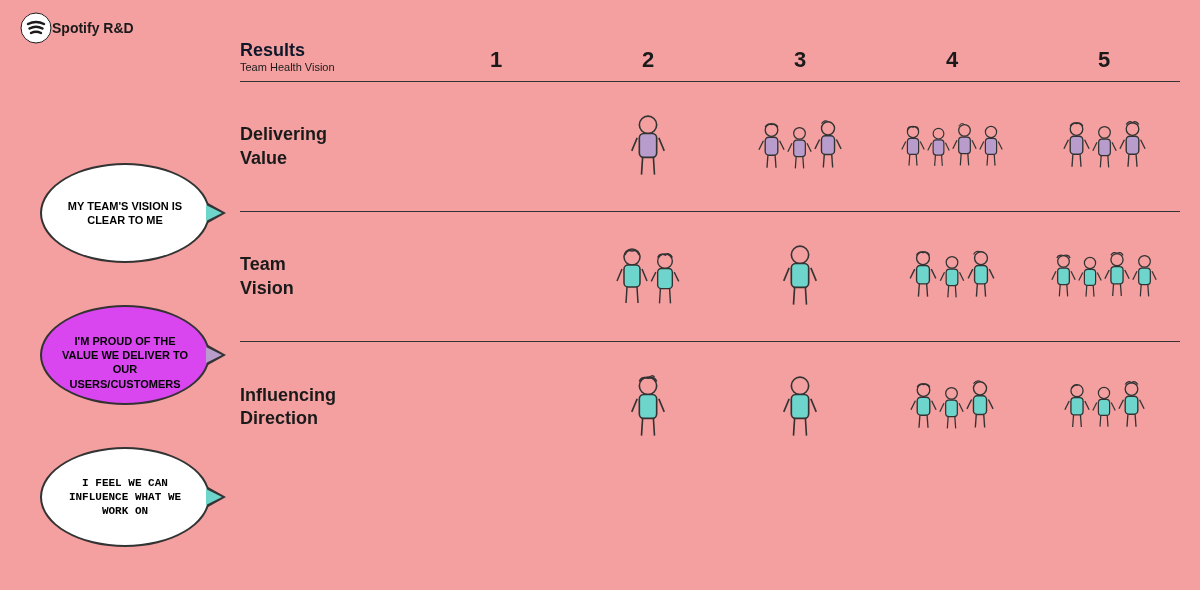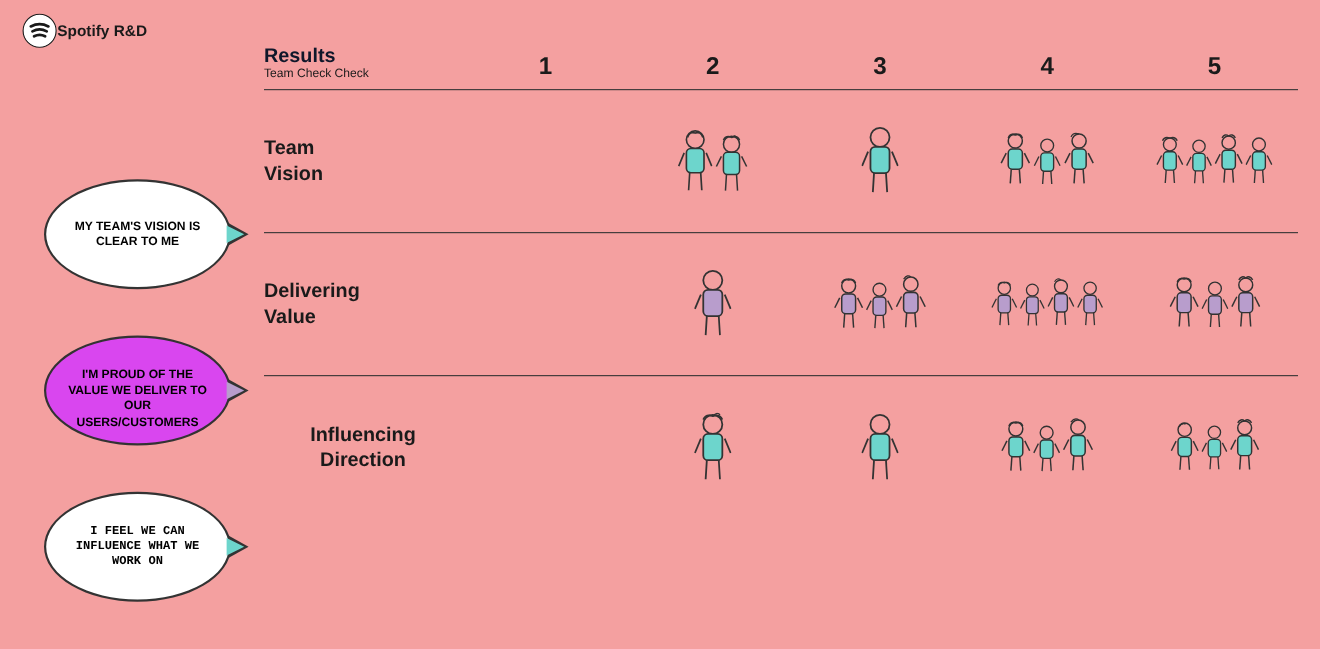--- a/index.html
+++ b/index.html
@@ -218,28 +218,148 @@
   <div class="bubble teal">
     <span>I FEEL WE CAN INFLUENCE WHAT WE WORK ON</span>
   </div>
 </div>
 
 <div class="table-area">
 
   <div class="col-headers">
     <div class="results-header">
       <div class="results-title">Results</div>
-      <div class="results-subtitle">Team Check Check</div>
+      <div class="results-subtitle">Team Health Vision</div>
     </div>
     <div class="num-cols">
       <div class="num-col">1</div>
       <div class="num-col">2</div>
       <div class="num-col">3</div>
       <div class="num-col">4</div>
       <div class="num-col">5</div>
+    </div>
+  </div>
+
+  <div class="data-row">
+    <div class="row-label">Delivering<br>Value</div>
+    <div class="row-cells">
+
+      <div class="row-cell"></div>
+
+      <div class="row-cell">
+        <svg viewBox="0 0 30 60" width="34" height="65">
+          <circle cx="15" cy="10" r="8" fill="none" stroke="#333" stroke-width="1.5"></circle>
+          <rect x="7" y="18" width="16" height="22" rx="4" fill="#b89dcc" stroke="#333" stroke-width="1.5"></rect>
+          <line x1="10" y1="40" x2="9" y2="56" stroke="#333" stroke-width="1.5"></line>
+          <line x1="20" y1="40" x2="21" y2="56" stroke="#333" stroke-width="1.5"></line>
+          <line x1="5" y1="22" x2="0" y2="34" stroke="#333" stroke-width="1.5"></line>
+          <line x1="25" y1="22" x2="30" y2="34" stroke="#333" stroke-width="1.5"></line>
+        </svg>
+      </div>
+
+      <div class="row-cell">
+        <div class="figures">
+          <svg viewBox="0 0 30 60" width="27" height="54">
+            <circle cx="15" cy="10" r="7" fill="none" stroke="#333" stroke-width="1.5"></circle>
+            <path d="M8 7 Q10 2 15 4 Q20 2 22 7" fill="none" stroke="#333" stroke-width="1.5"></path>
+            <rect x="8" y="18" width="14" height="20" rx="4" fill="#b89dcc" stroke="#333" stroke-width="1.5"></rect>
+            <line x1="11" y1="38" x2="10" y2="52" stroke="#333" stroke-width="1.5"></line>
+            <line x1="19" y1="38" x2="20" y2="52" stroke="#333" stroke-width="1.5"></line>
+            <line x1="6" y1="22" x2="1" y2="32" stroke="#333" stroke-width="1.5"></line>
+            <line x1="24" y1="22" x2="29" y2="32" stroke="#333" stroke-width="1.5"></line>
+          </svg>
+          <svg viewBox="0 0 30 60" width="25" height="50">
+            <circle cx="15" cy="10" r="7" fill="none" stroke="#333" stroke-width="1.5"></circle>
+            <rect x="8" y="18" width="14" height="20" rx="4" fill="#b89dcc" stroke="#333" stroke-width="1.5"></rect>
+            <line x1="11" y1="38" x2="10" y2="52" stroke="#333" stroke-width="1.5"></line>
+            <line x1="19" y1="38" x2="20" y2="52" stroke="#333" stroke-width="1.5"></line>
+            <line x1="6" y1="22" x2="1" y2="32" stroke="#333" stroke-width="1.5"></line>
+            <line x1="24" y1="22" x2="29" y2="32" stroke="#333" stroke-width="1.5"></line>
+          </svg>
+          <svg viewBox="0 0 30 60" width="28" height="56">
+            <circle cx="15" cy="10" r="7" fill="none" stroke="#333" stroke-width="1.5"></circle>
+            <path d="M8 5 Q12 0 15 3" fill="none" stroke="#333" stroke-width="1.2"></path>
+            <rect x="8" y="18" width="14" height="20" rx="4" fill="#b89dcc" stroke="#333" stroke-width="1.5"></rect>
+            <line x1="11" y1="38" x2="10" y2="52" stroke="#333" stroke-width="1.5"></line>
+            <line x1="19" y1="38" x2="20" y2="52" stroke="#333" stroke-width="1.5"></line>
+            <line x1="6" y1="22" x2="1" y2="32" stroke="#333" stroke-width="1.5"></line>
+            <line x1="24" y1="22" x2="29" y2="32" stroke="#333" stroke-width="1.5"></line>
+          </svg>
+        </div>
+      </div>
+
+      <div class="row-cell">
+        <div class="figures">
+          <svg viewBox="0 0 30 60" width="24" height="50">
+            <circle cx="15" cy="10" r="7" fill="none" stroke="#333" stroke-width="1.5"></circle>
+            <path d="M8 7 Q10 2 15 4 Q20 2 22 7" fill="none" stroke="#333" stroke-width="1.5"></path>
+            <rect x="8" y="18" width="14" height="20" rx="4" fill="#b89dcc" stroke="#333" stroke-width="1.5"></rect>
+            <line x1="11" y1="38" x2="10" y2="52" stroke="#333" stroke-width="1.5"></line>
+            <line x1="19" y1="38" x2="20" y2="52" stroke="#333" stroke-width="1.5"></line>
+            <line x1="6" y1="22" x2="1" y2="32" stroke="#333" stroke-width="1.5"></line>
+            <line x1="24" y1="22" x2="29" y2="32" stroke="#333" stroke-width="1.5"></line>
+          </svg>
+          <svg viewBox="0 0 30 60" width="23" height="48">
+            <circle cx="15" cy="10" r="7" fill="none" stroke="#333" stroke-width="1.5"></circle>
+            <rect x="8" y="18" width="14" height="20" rx="4" fill="#b89dcc" stroke="#333" stroke-width="1.5"></rect>
+            <line x1="11" y1="38" x2="10" y2="52" stroke="#333" stroke-width="1.5"></line>
+            <line x1="19" y1="38" x2="20" y2="52" stroke="#333" stroke-width="1.5"></line>
+            <line x1="6" y1="22" x2="1" y2="32" stroke="#333" stroke-width="1.5"></line>
+            <line x1="24" y1="22" x2="29" y2="32" stroke="#333" stroke-width="1.5"></line>
+          </svg>
+          <svg viewBox="0 0 30 60" width="25" height="52">
+            <circle cx="15" cy="10" r="7" fill="none" stroke="#333" stroke-width="1.5"></circle>
+            <path d="M8 5 Q11 0 15 3" fill="none" stroke="#333" stroke-width="1.2"></path>
+            <rect x="8" y="18" width="14" height="20" rx="4" fill="#b89dcc" stroke="#333" stroke-width="1.5"></rect>
+            <line x1="11" y1="38" x2="10" y2="52" stroke="#333" stroke-width="1.5"></line>
+            <line x1="19" y1="38" x2="20" y2="52" stroke="#333" stroke-width="1.5"></line>
+            <line x1="6" y1="22" x2="1" y2="32" stroke="#333" stroke-width="1.5"></line>
+            <line x1="24" y1="22" x2="29" y2="32" stroke="#333" stroke-width="1.5"></line>
+          </svg>
+          <svg viewBox="0 0 30 60" width="24" height="50">
+            <circle cx="15" cy="10" r="7" fill="none" stroke="#333" stroke-width="1.5"></circle>
+            <rect x="8" y="18" width="14" height="20" rx="4" fill="#b89dcc" stroke="#333" stroke-width="1.5"></rect>
+            <line x1="11" y1="38" x2="10" y2="52" stroke="#333" stroke-width="1.5"></line>
+            <line x1="19" y1="38" x2="20" y2="52" stroke="#333" stroke-width="1.5"></line>
+            <line x1="6" y1="22" x2="1" y2="32" stroke="#333" stroke-width="1.5"></line>
+            <line x1="24" y1="22" x2="29" y2="32" stroke="#333" stroke-width="1.5"></line>
+          </svg>
+        </div>
+      </div>
+
+      <div class="row-cell">
+        <div class="figures">
+          <svg viewBox="0 0 30 60" width="27" height="54">
+            <circle cx="15" cy="10" r="7" fill="none" stroke="#333" stroke-width="1.5"></circle>
+            <path d="M8 7 Q10 2 15 4 Q20 2 22 7" fill="none" stroke="#333" stroke-width="1.5"></path>
+            <rect x="8" y="18" width="14" height="20" rx="4" fill="#b89dcc" stroke="#333" stroke-width="1.5"></rect>
+            <line x1="11" y1="38" x2="10" y2="52" stroke="#333" stroke-width="1.5"></line>
+            <line x1="19" y1="38" x2="20" y2="52" stroke="#333" stroke-width="1.5"></line>
+            <line x1="6" y1="22" x2="1" y2="32" stroke="#333" stroke-width="1.5"></line>
+            <line x1="24" y1="22" x2="29" y2="32" stroke="#333" stroke-width="1.5"></line>
+          </svg>
+          <svg viewBox="0 0 30 60" width="25" height="50">
+            <circle cx="15" cy="10" r="7" fill="none" stroke="#333" stroke-width="1.5"></circle>
+            <rect x="8" y="18" width="14" height="20" rx="4" fill="#b89dcc" stroke="#333" stroke-width="1.5"></rect>
+            <line x1="11" y1="38" x2="10" y2="52" stroke="#333" stroke-width="1.5"></line>
+            <line x1="19" y1="38" x2="20" y2="52" stroke="#333" stroke-width="1.5"></line>
+            <line x1="6" y1="22" x2="1" y2="32" stroke="#333" stroke-width="1.5"></line>
+            <line x1="24" y1="22" x2="29" y2="32" stroke="#333" stroke-width="1.5"></line>
+          </svg>
+          <svg viewBox="0 0 30 60" width="27" height="54">
+            <circle cx="15" cy="10" r="7" fill="none" stroke="#333" stroke-width="1.5"></circle>
+            <path d="M8 5 Q11 0 15 3 Q19 0 22 5" fill="none" stroke="#333" stroke-width="1.5"></path>
+            <rect x="8" y="18" width="14" height="20" rx="4" fill="#b89dcc" stroke="#333" stroke-width="1.5"></rect>
+            <line x1="11" y1="38" x2="10" y2="52" stroke="#333" stroke-width="1.5"></line>
+            <line x1="19" y1="38" x2="20" y2="52" stroke="#333" stroke-width="1.5"></line>
+            <line x1="6" y1="22" x2="1" y2="32" stroke="#333" stroke-width="1.5"></line>
+            <line x1="24" y1="22" x2="29" y2="32" stroke="#333" stroke-width="1.5"></line>
+          </svg>
+        </div>
+      </div>
     </div>
   </div>
 
   <div class="data-row">
     <div class="row-label">Team<br>Vision</div>
     <div class="row-cells">
 
       <div class="row-cell"></div>
 
       <div class="row-cell">
@@ -344,141 +464,21 @@
             <line x1="11" y1="38" x2="10" y2="52" stroke="#333" stroke-width="1.5"></line>
             <line x1="19" y1="38" x2="20" y2="52" stroke="#333" stroke-width="1.5"></line>
             <line x1="6" y1="22" x2="1" y2="32" stroke="#333" stroke-width="1.5"></line>
             <line x1="24" y1="22" x2="29" y2="32" stroke="#333" stroke-width="1.5"></line>
           </svg>
         </div>
       </div>
     </div>
   </div>
 
-  <div class="data-row">
-    <div class="row-label">Delivering<br>Value</div>
-    <div class="row-cells">
-
-      <div class="row-cell"></div>
-
-      <div class="row-cell">
-        <svg viewBox="0 0 30 60" width="34" height="65">
-          <circle cx="15" cy="10" r="8" fill="none" stroke="#333" stroke-width="1.5"></circle>
-          <rect x="7" y="18" width="16" height="22" rx="4" fill="#b89dcc" stroke="#333" stroke-width="1.5"></rect>
-          <line x1="10" y1="40" x2="9" y2="56" stroke="#333" stroke-width="1.5"></line>
-          <line x1="20" y1="40" x2="21" y2="56" stroke="#333" stroke-width="1.5"></line>
-          <line x1="5" y1="22" x2="0" y2="34" stroke="#333" stroke-width="1.5"></line>
-          <line x1="25" y1="22" x2="30" y2="34" stroke="#333" stroke-width="1.5"></line>
-        </svg>
-      </div>
-
-      <div class="row-cell">
-        <div class="figures">
-          <svg viewBox="0 0 30 60" width="27" height="54">
-            <circle cx="15" cy="10" r="7" fill="none" stroke="#333" stroke-width="1.5"></circle>
-            <path d="M8 7 Q10 2 15 4 Q20 2 22 7" fill="none" stroke="#333" stroke-width="1.5"></path>
-            <rect x="8" y="18" width="14" height="20" rx="4" fill="#b89dcc" stroke="#333" stroke-width="1.5"></rect>
-            <line x1="11" y1="38" x2="10" y2="52" stroke="#333" stroke-width="1.5"></line>
-            <line x1="19" y1="38" x2="20" y2="52" stroke="#333" stroke-width="1.5"></line>
-            <line x1="6" y1="22" x2="1" y2="32" stroke="#333" stroke-width="1.5"></line>
-            <line x1="24" y1="22" x2="29" y2="32" stroke="#333" stroke-width="1.5"></line>
-          </svg>
-          <svg viewBox="0 0 30 60" width="25" height="50">
-            <circle cx="15" cy="10" r="7" fill="none" stroke="#333" stroke-width="1.5"></circle>
-            <rect x="8" y="18" width="14" height="20" rx="4" fill="#b89dcc" stroke="#333" stroke-width="1.5"></rect>
-            <line x1="11" y1="38" x2="10" y2="52" stroke="#333" stroke-width="1.5"></line>
-            <line x1="19" y1="38" x2="20" y2="52" stroke="#333" stroke-width="1.5"></line>
-            <line x1="6" y1="22" x2="1" y2="32" stroke="#333" stroke-width="1.5"></line>
-            <line x1="24" y1="22" x2="29" y2="32" stroke="#333" stroke-width="1.5"></line>
-          </svg>
-          <svg viewBox="0 0 30 60" width="28" height="56">
-            <circle cx="15" cy="10" r="7" fill="none" stroke="#333" stroke-width="1.5"></circle>
-            <path d="M8 5 Q12 0 15 3" fill="none" stroke="#333" stroke-width="1.2"></path>
-            <rect x="8" y="18" width="14" height="20" rx="4" fill="#b89dcc" stroke="#333" stroke-width="1.5"></rect>
-            <line x1="11" y1="38" x2="10" y2="52" stroke="#333" stroke-width="1.5"></line>
-            <line x1="19" y1="38" x2="20" y2="52" stroke="#333" stroke-width="1.5"></line>
-            <line x1="6" y1="22" x2="1" y2="32" stroke="#333" stroke-width="1.5"></line>
-            <line x1="24" y1="22" x2="29" y2="32" stroke="#333" stroke-width="1.5"></line>
-          </svg>
-        </div>
-      </div>
-
-      <div class="row-cell">
-        <div class="figures">
-          <svg viewBox="0 0 30 60" width="24" height="50">
-            <circle cx="15" cy="10" r="7" fill="none" stroke="#333" stroke-width="1.5"></circle>
-            <path d="M8 7 Q10 2 15 4 Q20 2 22 7" fill="none" stroke="#333" stroke-width="1.5"></path>
-            <rect x="8" y="18" width="14" height="20" rx="4" fill="#b89dcc" stroke="#333" stroke-width="1.5"></rect>
-            <line x1="11" y1="38" x2="10" y2="52" stroke="#333" stroke-width="1.5"></line>
-            <line x1="19" y1="38" x2="20" y2="52" stroke="#333" stroke-width="1.5"></line>
-            <line x1="6" y1="22" x2="1" y2="32" stroke="#333" stroke-width="1.5"></line>
-            <line x1="24" y1="22" x2="29" y2="32" stroke="#333" stroke-width="1.5"></line>
-          </svg>
-          <svg viewBox="0 0 30 60" width="23" height="48">
-            <circle cx="15" cy="10" r="7" fill="none" stroke="#333" stroke-width="1.5"></circle>
-            <rect x="8" y="18" width="14" height="20" rx="4" fill="#b89dcc" stroke="#333" stroke-width="1.5"></rect>
-            <line x1="11" y1="38" x2="10" y2="52" stroke="#333" stroke-width="1.5"></line>
-            <line x1="19" y1="38" x2="20" y2="52" stroke="#333" stroke-width="1.5"></line>
-            <line x1="6" y1="22" x2="1" y2="32" stroke="#333" stroke-width="1.5"></line>
-            <line x1="24" y1="22" x2="29" y2="32" stroke="#333" stroke-width="1.5"></line>
-          </svg>
-          <svg viewBox="0 0 30 60" width="25" height="52">
-            <circle cx="15" cy="10" r="7" fill="none" stroke="#333" stroke-width="1.5"></circle>
-            <path d="M8 5 Q11 0 15 3" fill="none" stroke="#333" stroke-width="1.2"></path>
-            <rect x="8" y="18" width="14" height="20" rx="4" fill="#b89dcc" stroke="#333" stroke-width="1.5"></rect>
-            <line x1="11" y1="38" x2="10" y2="52" stroke="#333" stroke-width="1.5"></line>
-            <line x1="19" y1="38" x2="20" y2="52" stroke="#333" stroke-width="1.5"></line>
-            <line x1="6" y1="22" x2="1" y2="32" stroke="#333" stroke-width="1.5"></line>
-            <line x1="24" y1="22" x2="29" y2="32" stroke="#333" stroke-width="1.5"></line>
-          </svg>
-          <svg viewBox="0 0 30 60" width="24" height="50">
-            <circle cx="15" cy="10" r="7" fill="none" stroke="#333" stroke-width="1.5"></circle>
-            <rect x="8" y="18" width="14" height="20" rx="4" fill="#b89dcc" stroke="#333" stroke-width="1.5"></rect>
-            <line x1="11" y1="38" x2="10" y2="52" stroke="#333" stroke-width="1.5"></line>
-            <line x1="19" y1="38" x2="20" y2="52" stroke="#333" stroke-width="1.5"></line>
-            <line x1="6" y1="22" x2="1" y2="32" stroke="#333" stroke-width="1.5"></line>
-            <line x1="24" y1="22" x2="29" y2="32" stroke="#333" stroke-width="1.5"></line>
-          </svg>
-        </div>
-      </div>
-
-      <div class="row-cell">
-        <div class="figures">
-          <svg viewBox="0 0 30 60" width="27" height="54">
-            <circle cx="15" cy="10" r="7" fill="none" stroke="#333" stroke-width="1.5"></circle>
-            <path d="M8 7 Q10 2 15 4 Q20 2 22 7" fill="none" stroke="#333" stroke-width="1.5"></path>
-            <rect x="8" y="18" width="14" height="20" rx="4" fill="#b89dcc" stroke="#333" stroke-width="1.5"></rect>
-            <line x1="11" y1="38" x2="10" y2="52" stroke="#333" stroke-width="1.5"></line>
-            <line x1="19" y1="38" x2="20" y2="52" stroke="#333" stroke-width="1.5"></line>
-            <line x1="6" y1="22" x2="1" y2="32" stroke="#333" stroke-width="1.5"></line>
-            <line x1="24" y1="22" x2="29" y2="32" stroke="#333" stroke-width="1.5"></line>
-          </svg>
-          <svg viewBox="0 0 30 60" width="25" height="50">
-            <circle cx="15" cy="10" r="7" fill="none" stroke="#333" stroke-width="1.5"></circle>
-            <rect x="8" y="18" width="14" height="20" rx="4" fill="#b89dcc" stroke="#333" stroke-width="1.5"></rect>
-            <line x1="11" y1="38" x2="10" y2="52" stroke="#333" stroke-width="1.5"></line>
-            <line x1="19" y1="38" x2="20" y2="52" stroke="#333" stroke-width="1.5"></line>
-            <line x1="6" y1="22" x2="1" y2="32" stroke="#333" stroke-width="1.5"></line>
-            <line x1="24" y1="22" x2="29" y2="32" stroke="#333" stroke-width="1.5"></line>
-          </svg>
-          <svg viewBox="0 0 30 60" width="27" height="54">
-            <circle cx="15" cy="10" r="7" fill="none" stroke="#333" stroke-width="1.5"></circle>
-            <path d="M8 5 Q11 0 15 3 Q19 0 22 5" fill="none" stroke="#333" stroke-width="1.5"></path>
-            <rect x="8" y="18" width="14" height="20" rx="4" fill="#b89dcc" stroke="#333" stroke-width="1.5"></rect>
-            <line x1="11" y1="38" x2="10" y2="52" stroke="#333" stroke-width="1.5"></line>
-            <line x1="19" y1="38" x2="20" y2="52" stroke="#333" stroke-width="1.5"></line>
-            <line x1="6" y1="22" x2="1" y2="32" stroke="#333" stroke-width="1.5"></line>
-            <line x1="24" y1="22" x2="29" y2="32" stroke="#333" stroke-width="1.5"></line>
-          </svg>
-        </div>
-      </div>
-    </div>
-  </div>
-
-  <div class="data-row" style="border-bottom: none; text-align: center;">
+  <div class="data-row" style="border-bottom: none;">
     <div class="row-label">Influencing<br>Direction</div>
     <div class="row-cells">
 
       <div class="row-cell"></div>
 
       <div class="row-cell">
         <svg viewBox="0 0 30 60" width="34" height="65">
           <circle cx="15" cy="10" r="8" fill="none" stroke="#333" stroke-width="1.5"></circle>
           <path d="M7 6 Q9 1 15 3 Q21 1 23 6" fill="none" stroke="#333" stroke-width="1.5"></path>
           <path d="M15 3 Q19 -1 21 2" fill="none" stroke="#333" stroke-width="1.2"></path>

